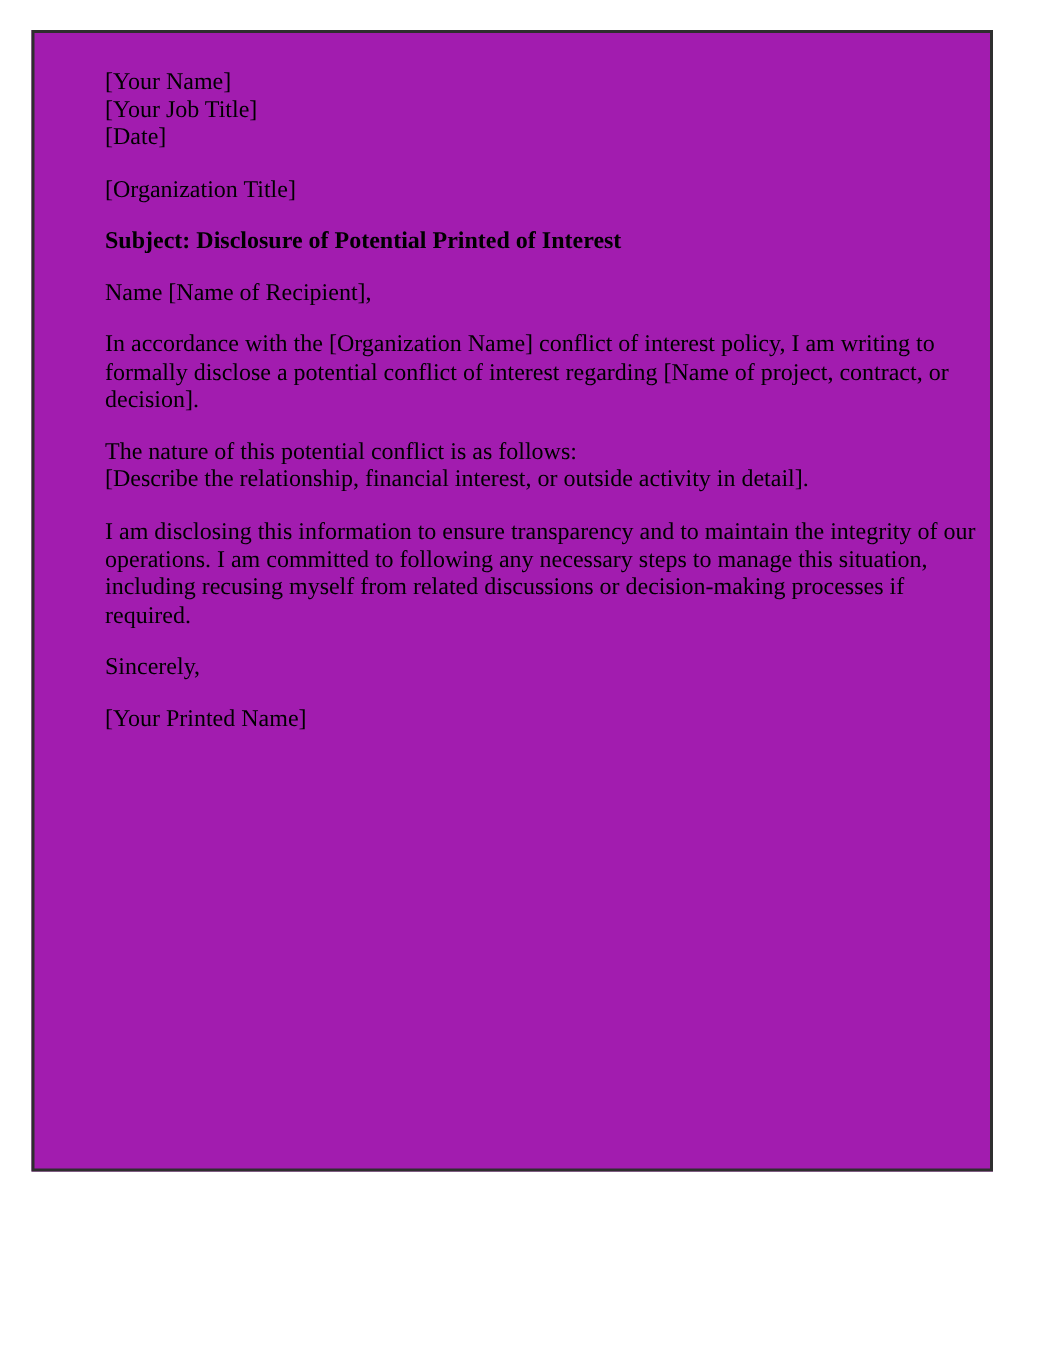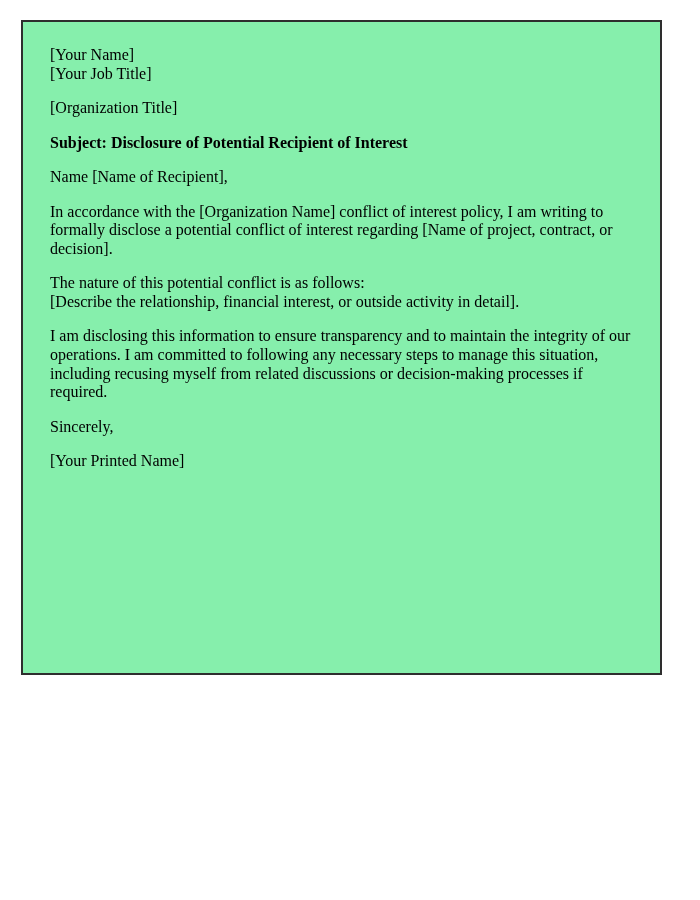--- a/index.html
+++ b/index.html
@@ -15,24 +15,25 @@
     color: #000000;
     line-height: 1.16;
     position: relative;
     overflow: hidden;
   }
   .letter-frame {
     position: absolute;
     left: 21px;
     top: 20px;
     width: 641px;
-    height: 655px;
+    height: 761px;
     border: 2px solid #2e2e2e;
     box-sizing: border-box;
-    background: #86efac;
+    background: #a21caf;
+    padding-left: 20px;
   }
   .letter-content {
     padding: 8px 24px 0 27px;
     width: 585px;
   }
   .para {
     margin: 16px 0;
   }
   .subject {
     font-weight: bold;
@@ -43,27 +44,28 @@
 </style>
 </head>
 <body>
 
 <div class="letter-frame">
   <div class="letter-content">
 
     <p class="para">
       <span class="line">[Your Name]</span>
       <span class="line">[Your Job Title]</span>
+      <span class="line">[Date]</span>
     </p>
 
     <p class="para">
       <span class="line">[Organization Title]</span>
     </p>
 
-    <p class="para subject">Subject: Disclosure of Potential Recipient of Interest</p>
+    <p class="para subject">Subject: Disclosure of Potential Printed of Interest</p>
 
     <p class="para">Name [Name of Recipient],</p>
 
     <p class="para">In accordance with the [Organization Name] conflict of interest policy, I am writing to formally disclose a potential conflict of interest regarding [Name of project, contract, or decision].</p>
 
     <p class="para">
       <span class="line">The nature of this potential conflict is as follows:</span>
       <span class="line">[Describe the relationship, financial interest, or outside activity in detail].</span>
     </p>
 

